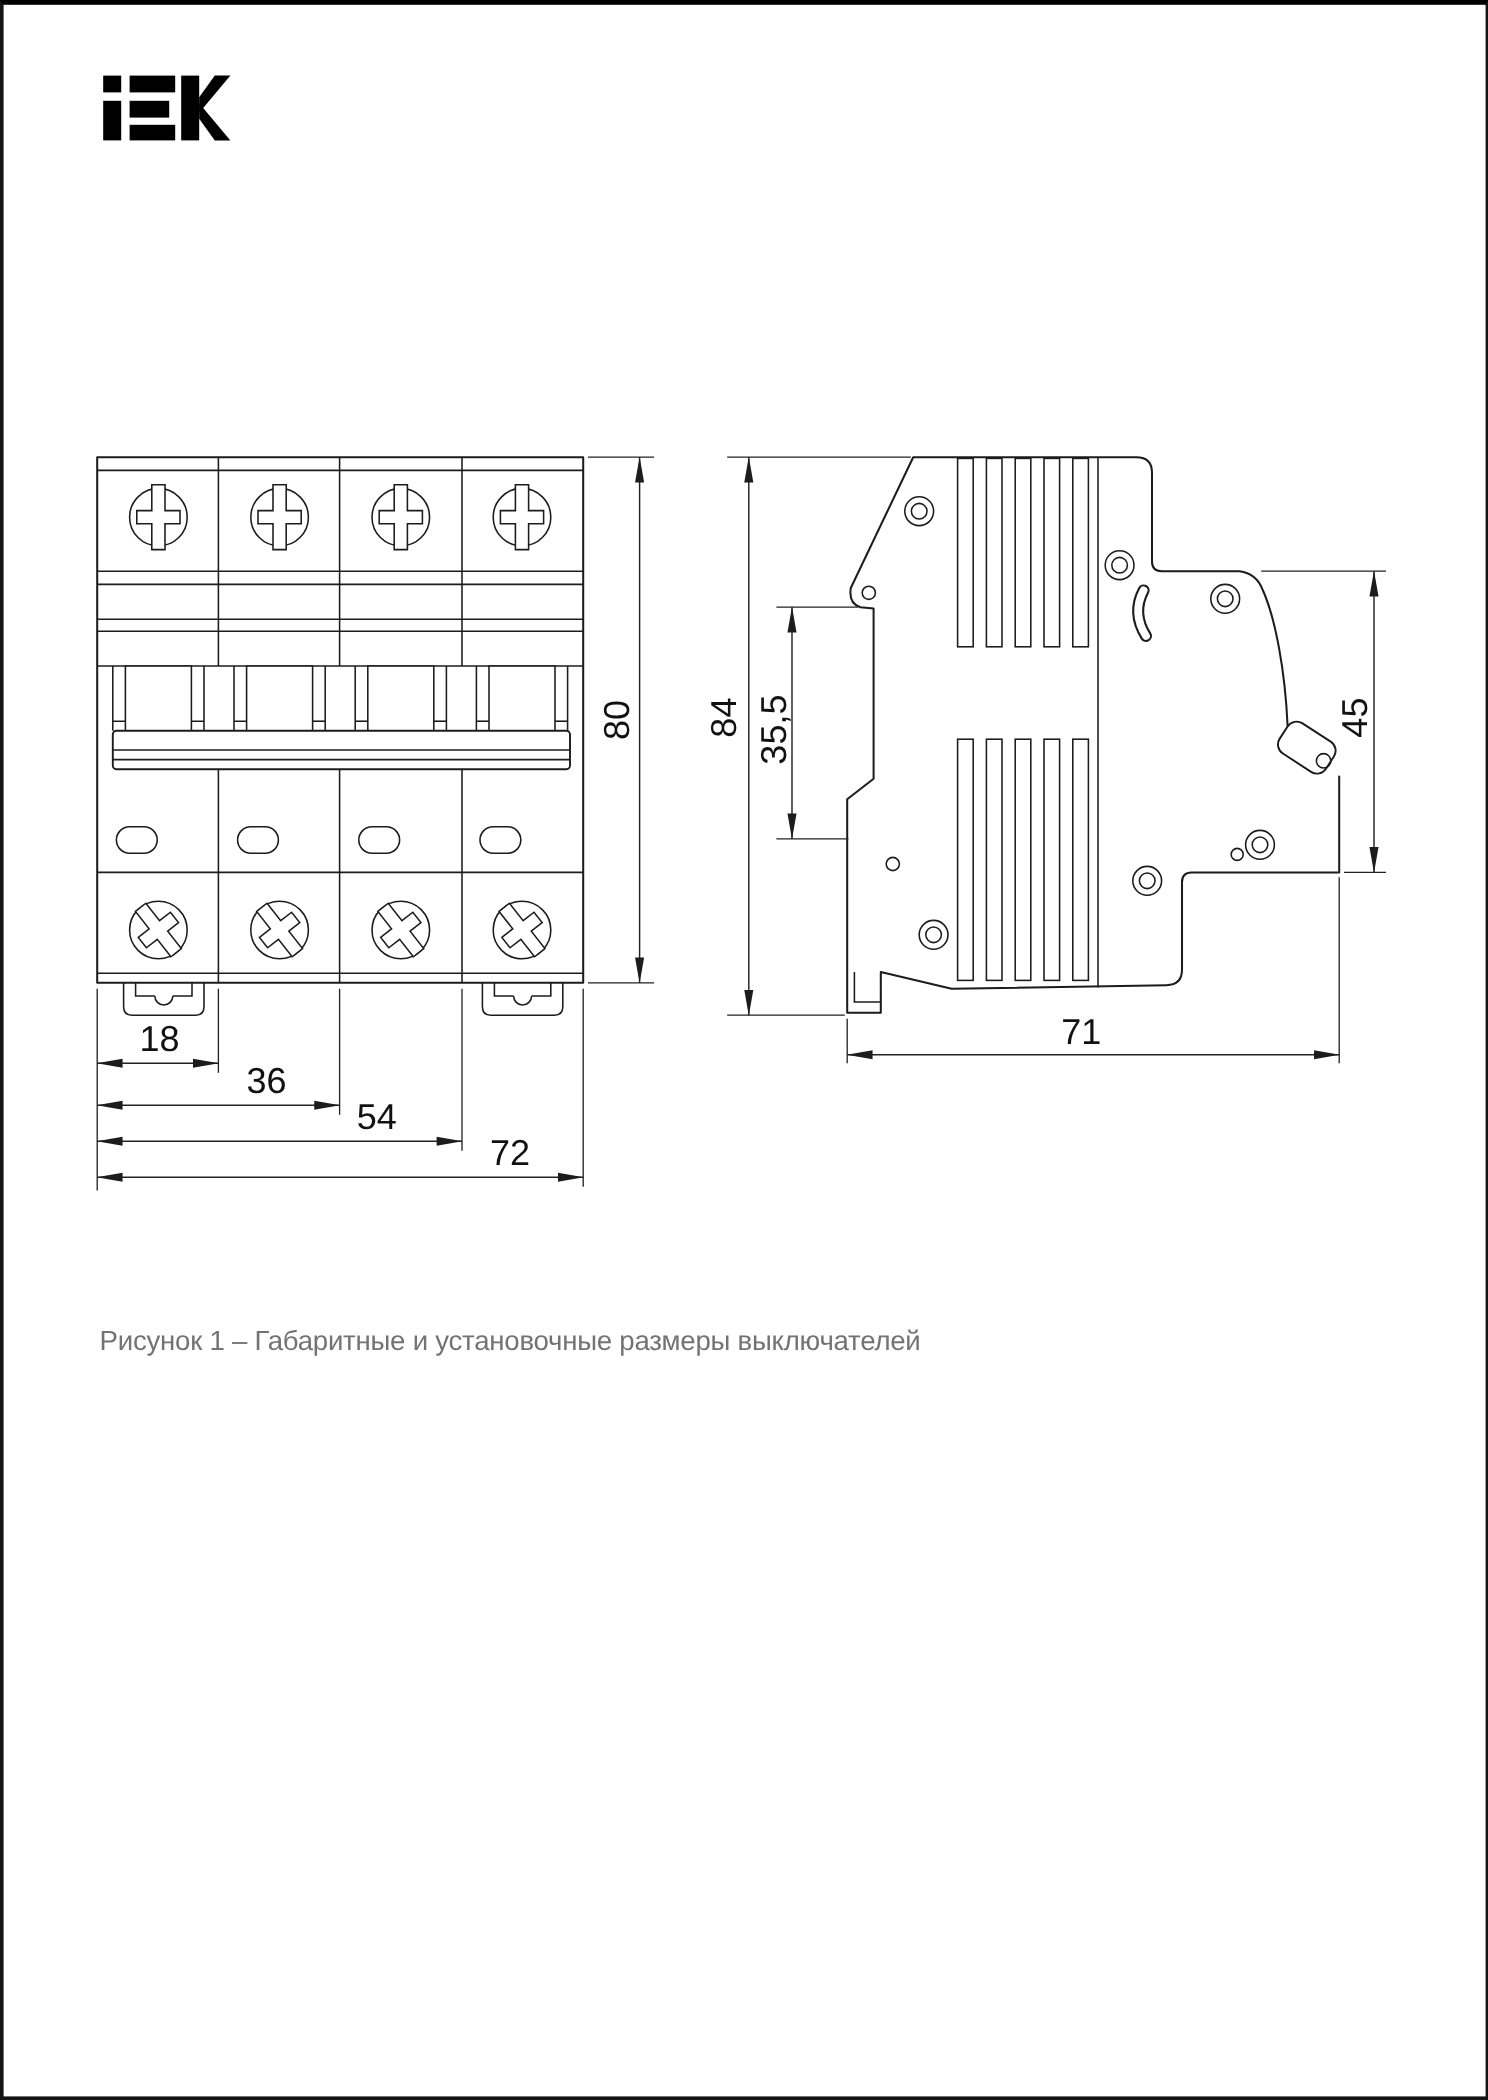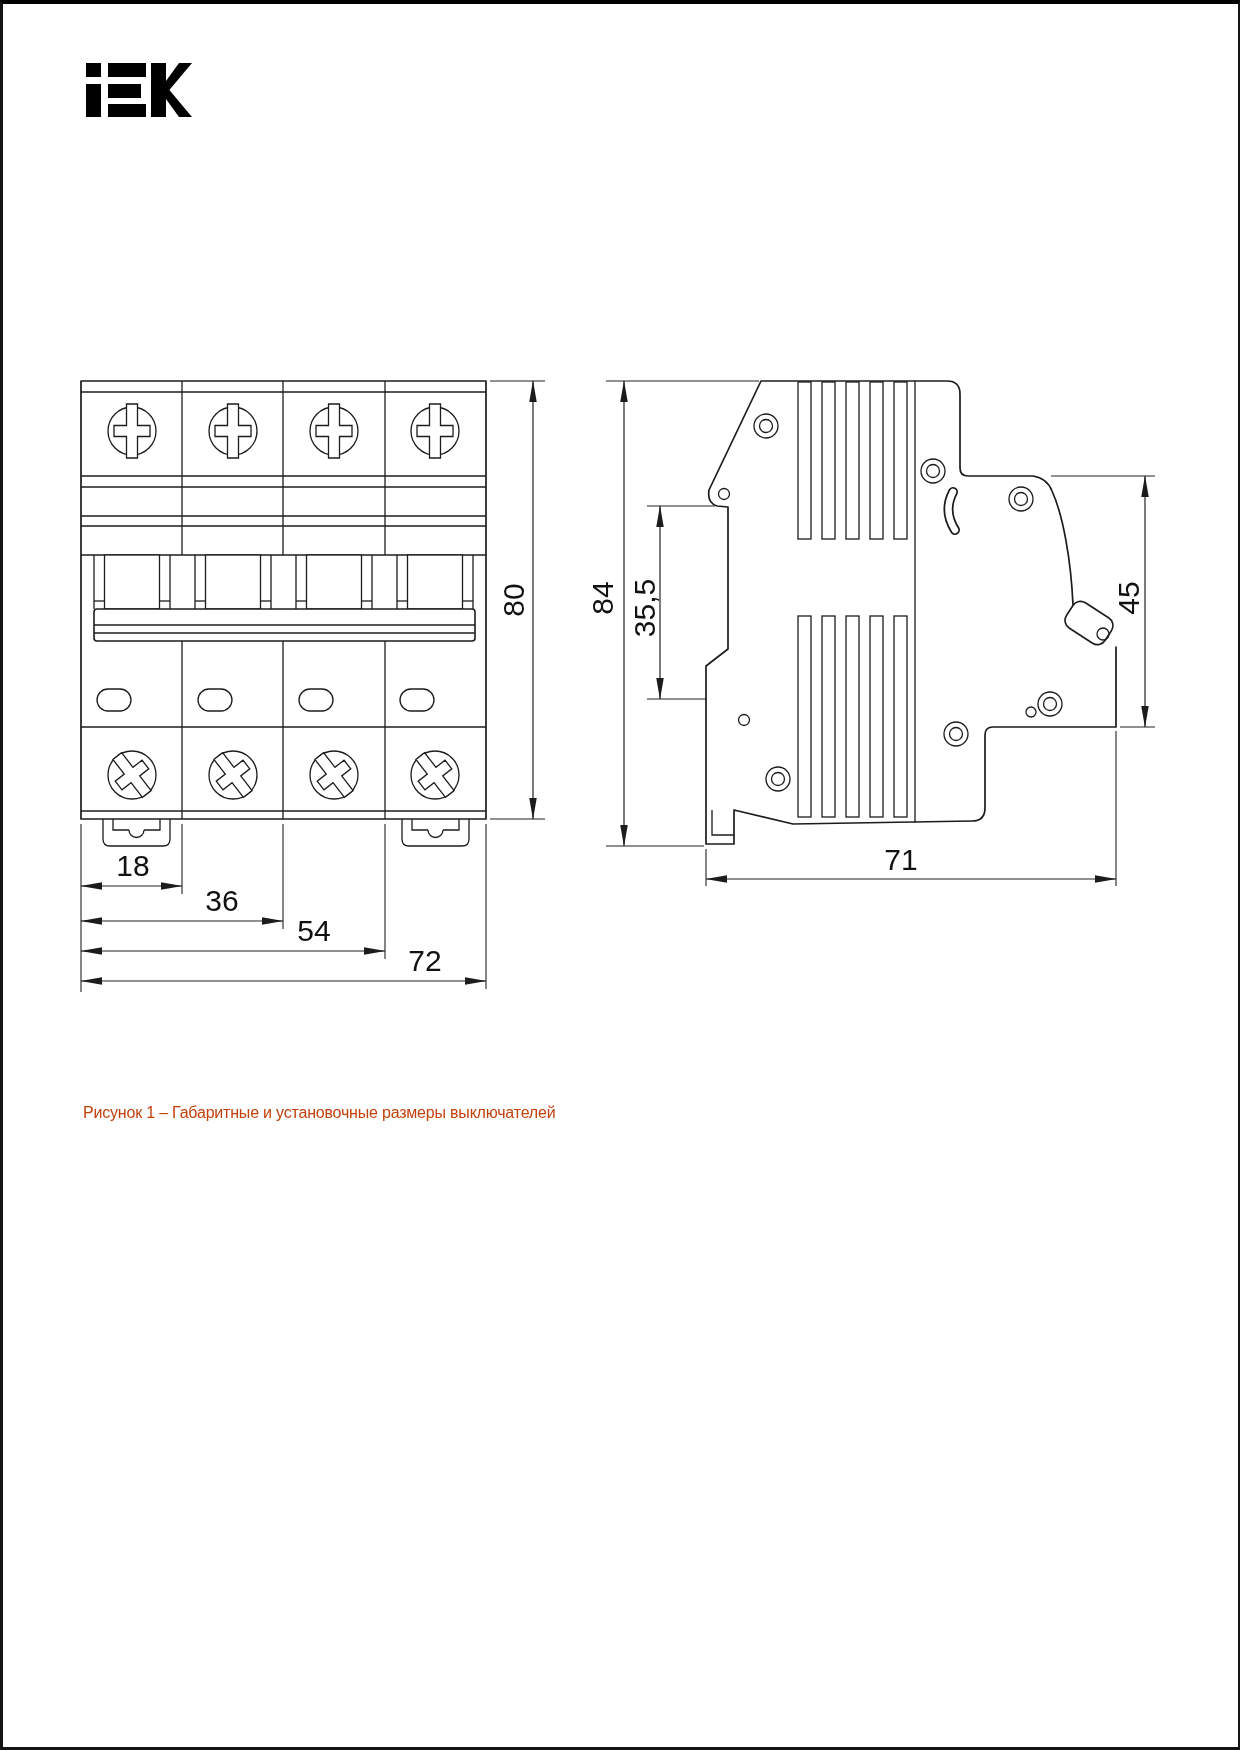--- a/index.html
+++ b/index.html
@@ -12,21 +12,21 @@
     border-left:3px solid #141414;
     border-right:2px solid #141414;
     border-bottom:3px solid #141414;
     overflow:hidden;
     font-family:"Liberation Sans", sans-serif;
   }
   .logo{position:absolute;left:80px;top:57px;width:110px;height:58px;}
   .drawing{position:absolute;left:0;top:0;width:1240px;height:1750px;}
   .caption{
     position:absolute;left:80px;top:1100px;width:900px;
-    font-size:16px;color:#c2410c;letter-spacing:-0.2px;
+    font-size:23px;color:#737373;letter-spacing:-0.2px;
   }
   
   .outline{fill:none;stroke:#1c1c1c;stroke-width:1.7;stroke-linejoin:round;stroke-linecap:round;}
   .inner{fill:none;stroke:#1c1c1c;stroke-width:1.3;}
   .innerw{fill:#ffffff;stroke:#1c1c1c;stroke-width:1.3;}
   .ext{fill:none;stroke:#222;stroke-width:1.1;}
   .dim{fill:none;stroke:#222;stroke-width:1.2;marker-start:url(#arw);marker-end:url(#arw);}
   .dimtext{fill:#111;font-family:"Liberation Sans",sans-serif;font-size:30px;}
 </style>
 </head>

